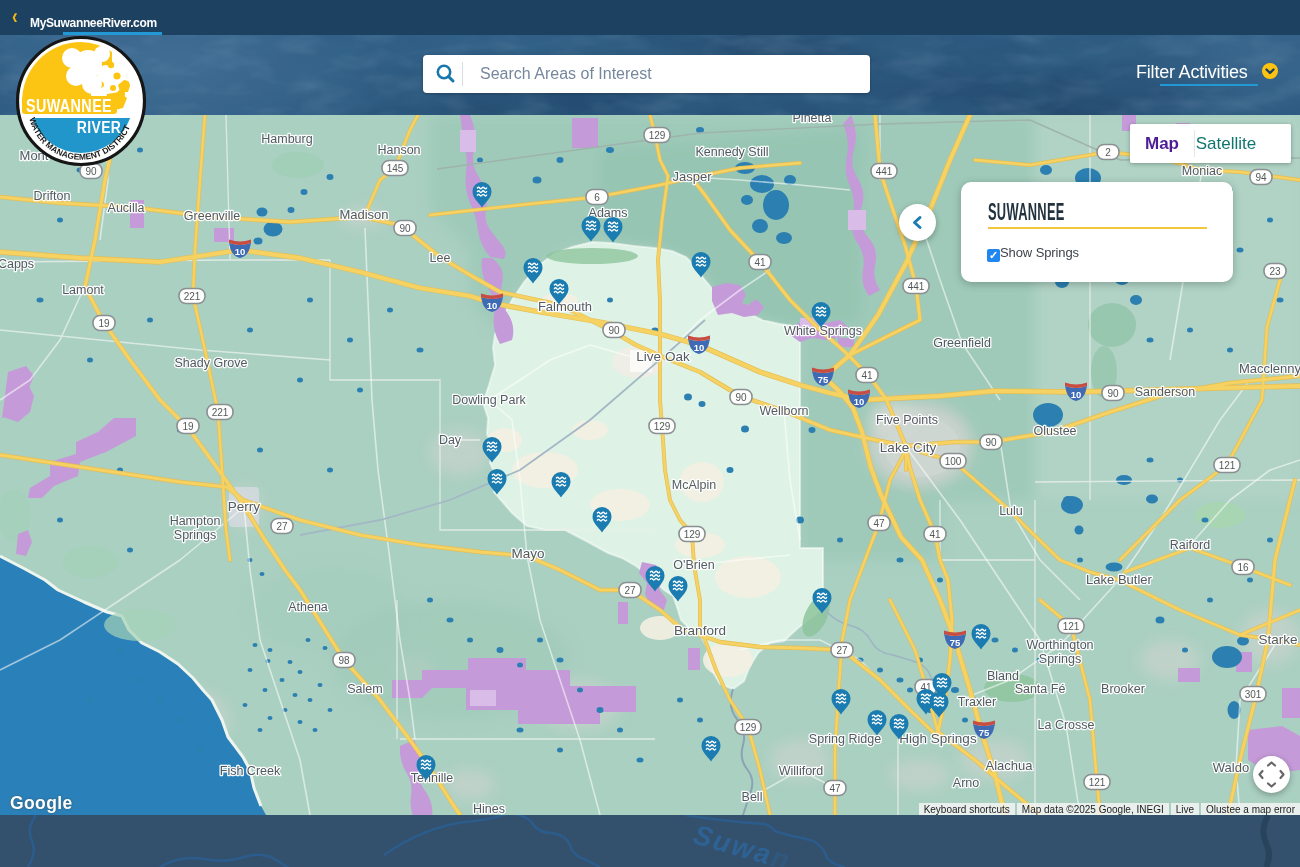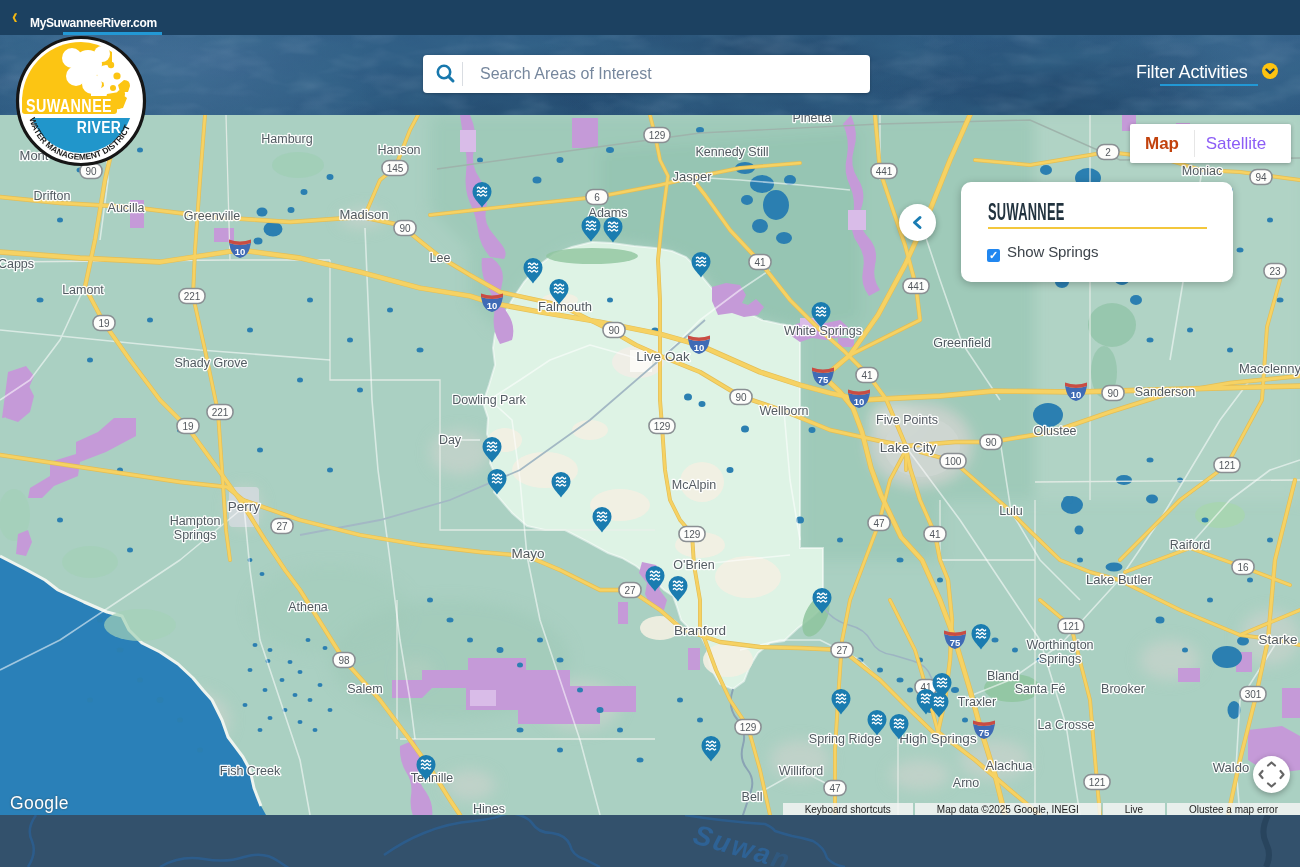--- a/index.html
+++ b/index.html
@@ -31,30 +31,30 @@
 
 
 #map { position:absolute; left:0; top:115px; width:1300px; height:700px; overflow:hidden; }
 
 
 #panel { position:absolute; left:961px; top:67px; width:272px; height:100px; background:#fff; border-radius:10px; box-shadow:0 2px 8px rgba(0,0,0,0.25); }
 #panel .title { position:absolute; left:27px; top:17px; font-size:23px; color:#22333f; letter-spacing:0.5px; transform:scaleX(0.56); transform-origin:0 0; white-space:nowrap; font-weight:bold;}
 #panel .yline { position:absolute; left:27px; top:45px; width:219px; height:2px; background:#f3c73c; }
 #panel .row { position:absolute; left:26px; top:61px; }
 #panel .cb { display:inline-block; width:13px; height:13px; background:#2187f0; border-radius:2px; color:#fff; font-size:11px; line-height:13px; text-align:center; vertical-align:-2px; font-weight:bold;}
-#panel .cbl { margin-left:7px; font-size:15px; color:#3d444b; letter-spacing:-0.1px; }
+#panel .cbl { font-size:13px; color:#3d444b; letter-spacing:-0.1px; }
 #backbtn { position:absolute; left:899px; top:89px; width:37px; height:37px; border-radius:50%; background:#fff; box-shadow:0 2px 6px rgba(0,0,0,0.3); }
 #mapctrl { position:absolute; left:1130px; top:9px; width:161px; height:39px; background:#fff; box-shadow:0 1px 4px rgba(0,0,0,0.3); border-radius:2px; }
-#mapctrl .m { position:absolute; left:0; top:0; width:64px; height:39px; line-height:39px; text-align:center; font-size:17px; font-weight:bold; color:#c2410c; }
+#mapctrl .m { position:absolute; left:0; top:0; width:64px; height:39px; line-height:39px; text-align:center; font-size:17px; font-weight:bold; color:#4c1d95; }
 #mapctrl .d { position:absolute; left:64px; top:6px; width:1px; height:27px; background:#e6e6e6; }
-#mapctrl .s { position:absolute; left:58px; top:0; width:96px; height:49px; line-height:39px; text-align:center; font-size:17px; color:#8b5cf6; }
+#mapctrl .s { position:absolute; left:48px; top:0; width:96px; height:49px; line-height:39px; text-align:center; font-size:17px; color:#0f766e; }
 #panbtn { position:absolute; left:1253px; top:641px; width:37px; height:37px; border-radius:50%; background:#fff; box-shadow:0 2px 6px rgba(0,0,0,0.3); }
-#glogo { position:absolute; left:10px; top:678px; color:#fff; font-size:17.5px; letter-spacing:0.4px; text-shadow:0 0 2px rgba(60,60,60,0.7); font-weight:400; }
+#glogo { position:absolute; left:10px; top:678px; color:#fff; font-size:17.5px; letter-spacing:0.4px; text-shadow:0 0 2px rgba(60,60,60,0.7); font-weight:700; }
 #attrib { position:absolute; right:0; top:688px; height:13px; font-size:10px; color:#1d1d1d; }
-#attrib span { background:rgba(245,245,245,0.82); padding:0 22px; height:13px; display:inline-block; line-height:13px; margin-left:2px; }
+#attrib span { background:rgba(245,245,245,0.82); padding:0 5px; height:13px; display:inline-block; line-height:13px; margin-left:2px; }
 
 
 #footer { position:absolute; left:0; top:815px; width:1300px; height:52px; background:#33516c; overflow:hidden; }
 #suwa { position:absolute; left:692px; top:17px; font-size:28px; font-weight:bold; font-style:italic; color:#2e6295; transform:rotate(16deg); letter-spacing:2px;}
 </style>
 </head>
 <body>
 <div id="app">
 
 <div id="topbar">

